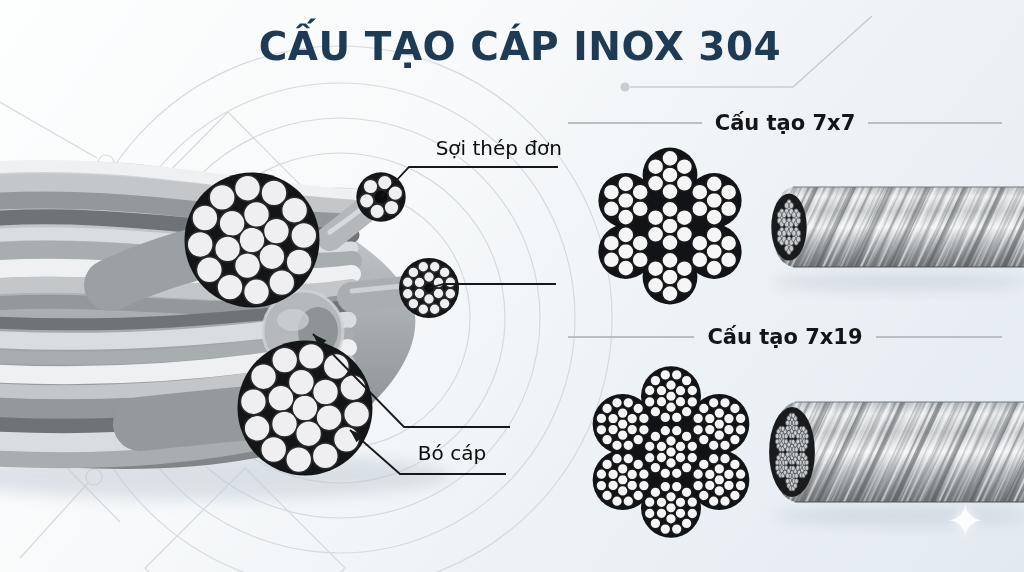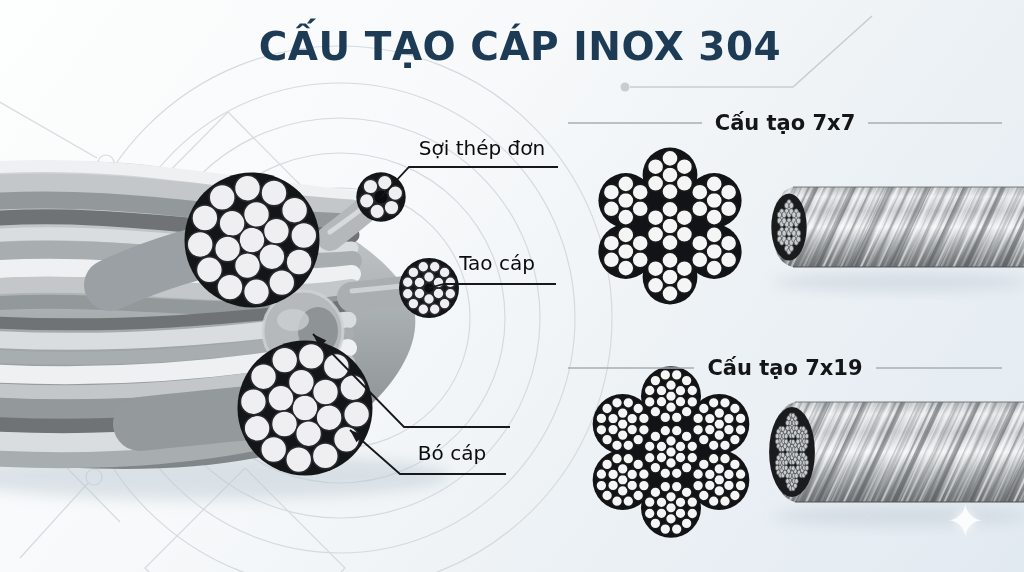--- a/index.html
+++ b/index.html
@@ -7,31 +7,31 @@
     position:relative;width:1024px;height:572px;overflow:hidden;
     font-family:"DejaVu Sans","Liberation Sans",sans-serif;
     background:linear-gradient(128deg,#fdfefe 0%,#f7f9fa 38%,#ecf1f5 68%,#e2eaf1 100%);
   }
   #scene{position:absolute;left:0;top:0;width:1024px;height:572px;}
   .title{
     position:absolute;top:24px;left:0;right:0;margin:0;text-align:center;
     font-size:39px;font-weight:700;color:#1d3b55;letter-spacing:.5px;
   }
   .callout{position:absolute;font-size:20px;color:#0b0c0d;text-align:center;line-height:1.15;}
-  #callout-wire{left:402px;top:137px;width:160px;}
+  #callout-wire{left:402px;top:137px;width:160px;text-align:right;}
   #callout-strand{left:436px;top:252px;width:122px;}
   #callout-core{left:400px;top:395px;width:112px;}
   #callout-bundle{left:396px;top:442px;width:112px;}
   .section-heading{
     position:absolute;left:568px;width:434px;display:flex;align-items:center;gap:13px;
     font-size:21px;font-weight:700;color:#131517;
   }
   .section-heading .hline{flex:1;height:2px;background:#a8aeb4;opacity:.75;}
   #heading-7x7{top:111px;}
-  #heading-7x19{top:325px;margin-top:31px;}
+  #heading-7x19{top:325px;}
   .sparkle{position:absolute;left:946px;top:494px;font-size:46px;color:#ffffff;opacity:.92;
     text-shadow:0 0 10px rgba(255,255,255,.9);}
 </style>
 </head>
 <body>
 
 <div class="stage">
 
   <svg id="scene" viewBox="0 0 1024 572">
     <defs>
@@ -632,23 +632,20 @@
       <path d="M506,474 L400,474 L350,430"></path>
       <polygon points="350,430 363.1,434.8 356.5,442.3" fill="#17181a" stroke="none"></polygon>
     </g>
   </svg>
 
   <h1 class="title" style="color: rgb(29, 59, 85); margin-left: 16px;">CẤU TẠO CÁP INOX 304</h1>
 
   <div class="callout" id="callout-wire">
     <span>Sợi thép đơn</span>
   </div>
-  <div class="callout" id="callout-strand">
-    <span>Tao cáp</span>
-  </div>
   <div class="callout" id="callout-bundle">
     <span>Bó cáp</span>
   </div>
 
   <div class="section-heading" id="heading-7x7">
     <span class="hline"></span>
     <span>Cấu tạo 7x7</span>
     <span class="hline"></span>
   </div>
   <div class="section-heading" id="heading-7x19">

